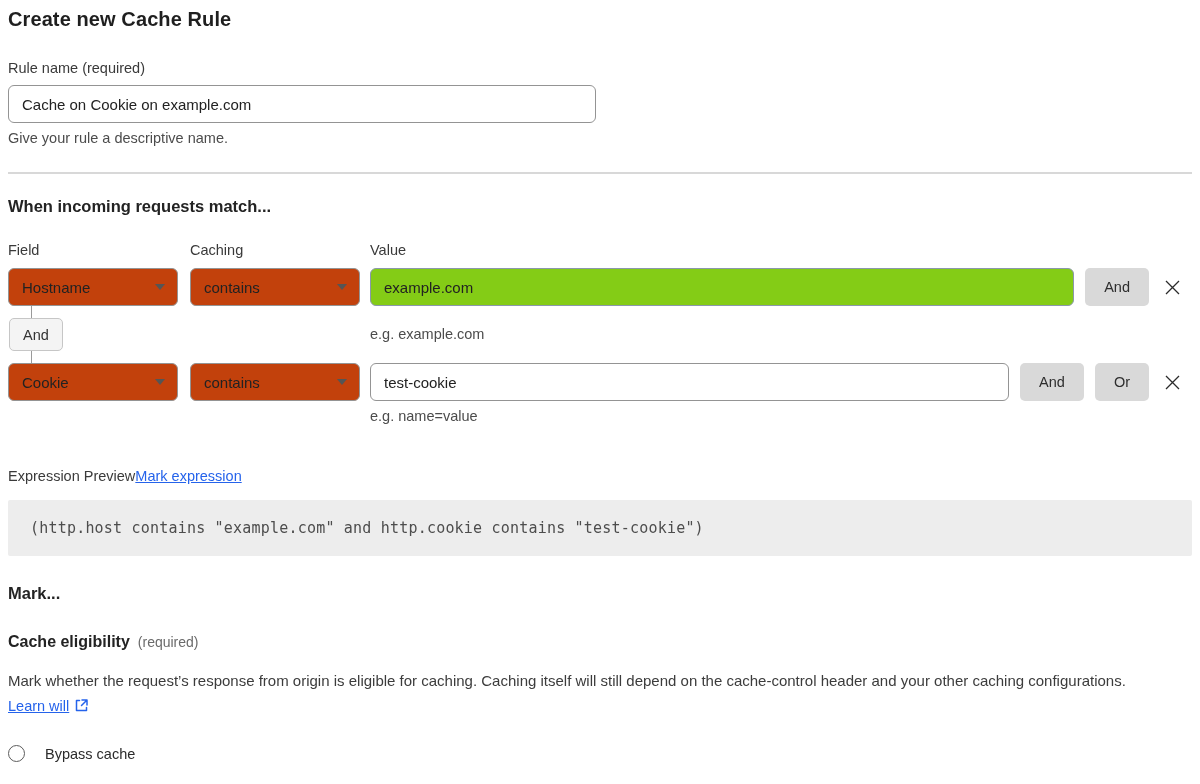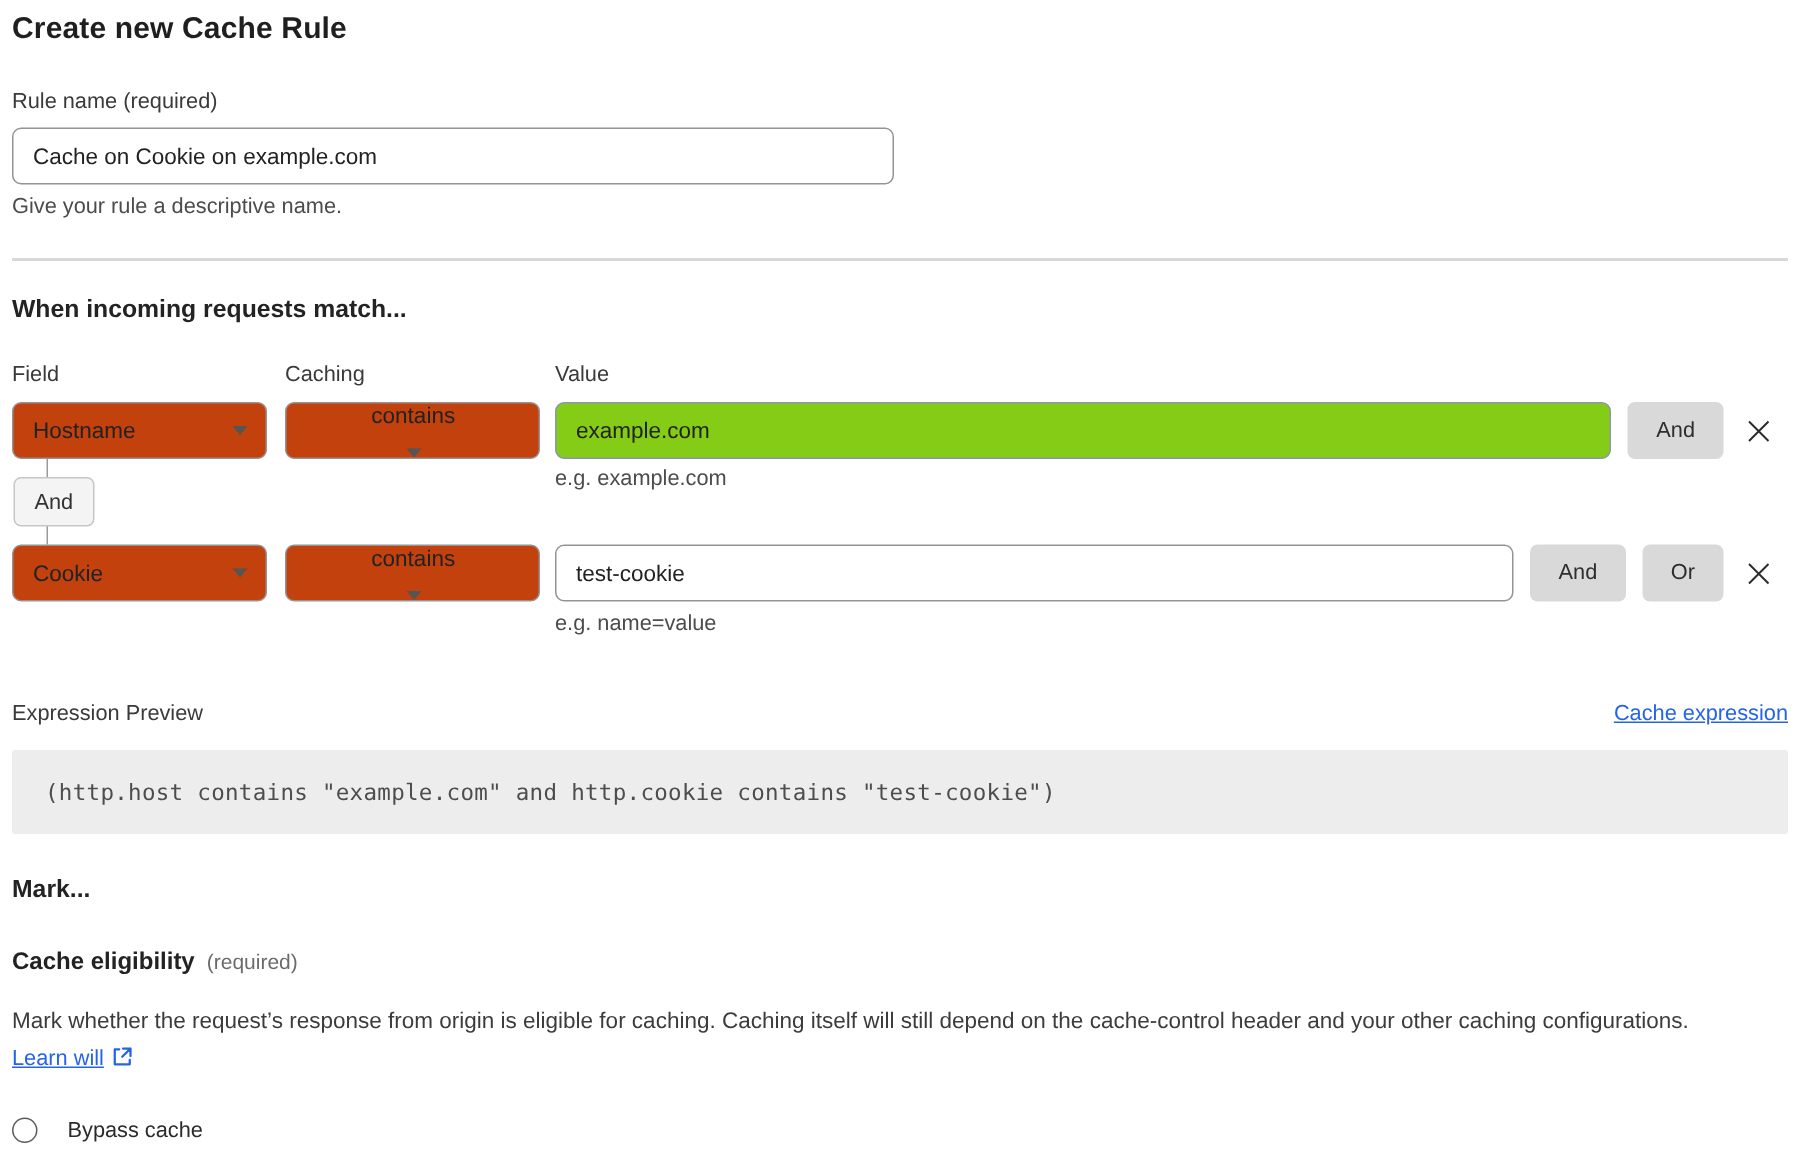--- a/index.html
+++ b/index.html
@@ -43,21 +43,21 @@
   .select-box {
     width: 170px; height: 38px;
     border: 1px solid #949494; border-radius: 6px;
     background: #c2410c;
     display: flex; align-items: center; justify-content: space-between;
     padding: 0 12px 0 13px;
     font-size: 15px; color: #222;
     cursor: pointer;
     flex: none;
   }
-  .select-box + .select-box { margin-left: 12px; flex-direction: column; }
+  .select-box + .select-box { margin-left: 12px; }
   .caret {
     width: 0; height: 0;
     border-left: 5px solid transparent;
     border-right: 5px solid transparent;
     border-top: 6px solid #555;
     flex: none;
   }
   .value-input { flex: 1 1 auto; margin-left: 10px; }
   .value-input.focused { background: #84cc16; border-color: #8a98ab; }
   .gray-btn {
@@ -69,33 +69,33 @@
     cursor: pointer; flex: none;
   }
   .remove-btn {
     width: 40px; height: 38px; margin-left: 3px;
     background: transparent; border: none; cursor: pointer;
     display: flex; align-items: center; justify-content: center; flex: none;
   }
   .hint { font-size: 14.5px; color: #4c4c4c; }
 
   .between-rows { position: relative; height: 57px; }
-  .between-rows .hint { position: absolute; left: 362px; top: 5px; }
+  .between-rows .hint { position: absolute; left: 362px; top: 20px; }
   .connector-line { position: absolute; left: 23px; top: 0; width: 1px; height: 57px; background: #9a9a9a; }
   .connector-chip {
     position: absolute; left: 1px; top: 12px;
     height: 33px; padding: 0 13px;
     background: #f4f4f4; border: 1px solid #c6c6c6; border-radius: 5px;
     font-size: 14.5px; color: #333;
     display: flex; align-items: center;
     cursor: pointer;
   }
   .row2-hint { margin-left: 362px; margin-top: 7px; }
 
-  .expr-header { display: flex; justify-content: space-between; align-items: flex-end; margin-top: 44px; }
+  .expr-header { display: flex; align-items: flex-end; margin-top: 44px; }
   .expr-label { font-size: 14.5px; color: #3a3a3a; }
   .link { color: #2563eb; text-decoration: underline; font-size: 14.5px; cursor: pointer; }
   .code-block {
     margin-top: 16px;
     background: #ededed;
     border-radius: 2px;
     padding: 19px 22px;
     font-family: "DejaVu Sans Mono", "Liberation Mono", monospace;
     font-size: 15px; color: #4d4d4d;
     letter-spacing: .2px;
@@ -178,21 +178,21 @@
   <button class="remove-btn">
     <svg width="17" height="17" viewBox="0 0 17 17">
       <path d="M2 2 L15 15 M15 2 L2 15" stroke="#2b2b2b" stroke-width="1.3" fill="none"></path>
     </svg>
   </button>
 </div>
 <div class="hint row2-hint">e.g. name=value</div>
 
 <div class="expr-header">
   <div class="expr-label">Expression Preview</div>
-  <a class="link">Cache expression</a>
+  <a class="link">Mark expression</a>
 </div>
 <div class="code-block">(http.host contains "example.com" and http.cookie contains "test-cookie")</div>
 
 <h2 class="section-heading" style="margin-top:28px;">Mark...</h2>
 
 <div class="sub-heading-row">
   <span class="sub-heading">Cache eligibility</span>
   <span class="required-note">(required)</span>
 </div>
 

